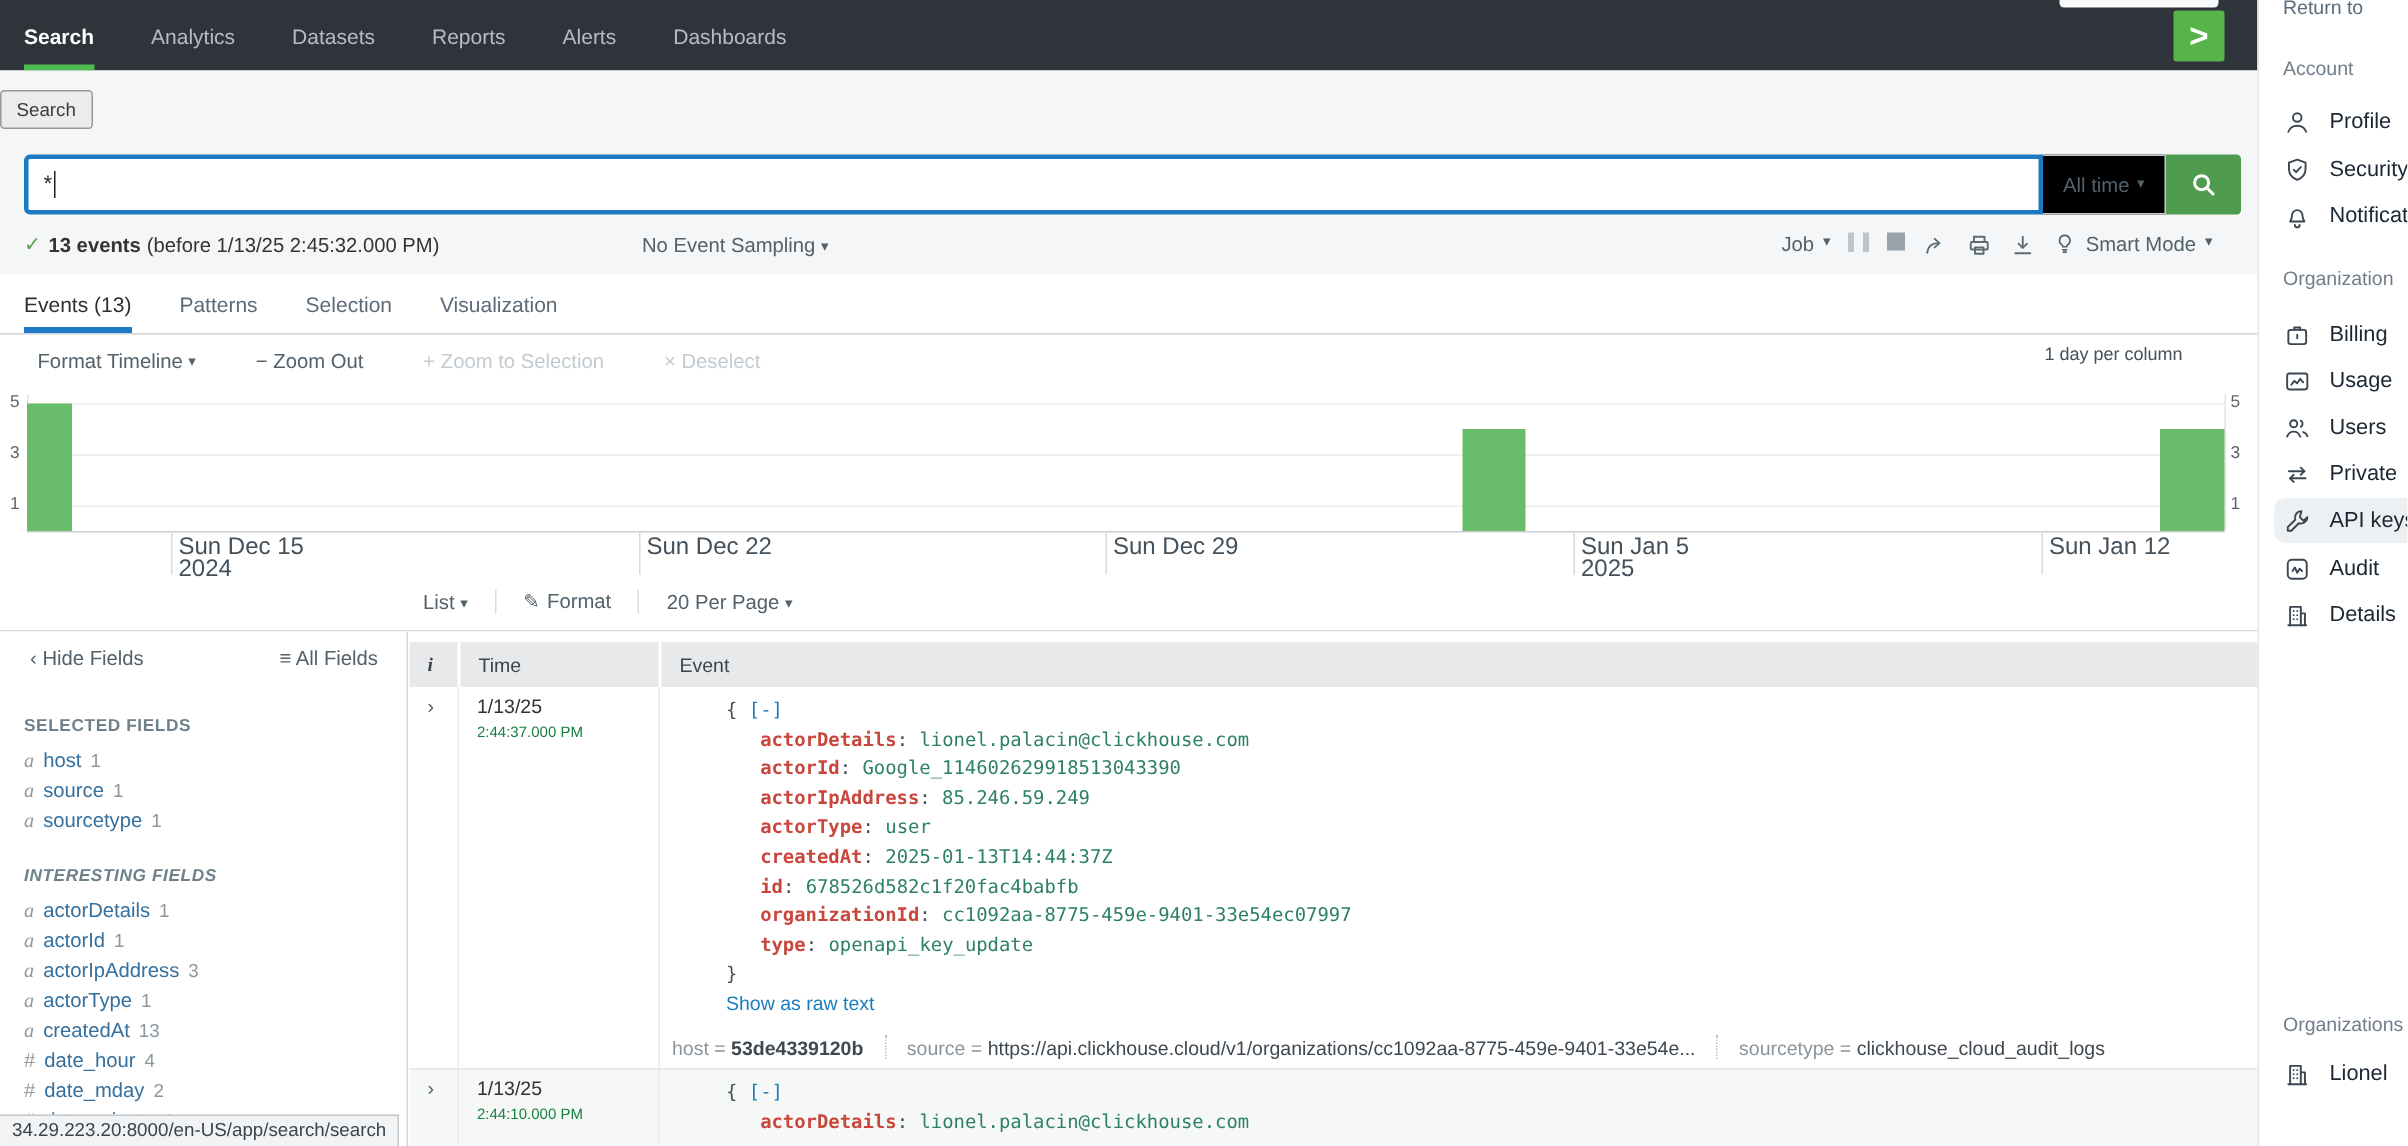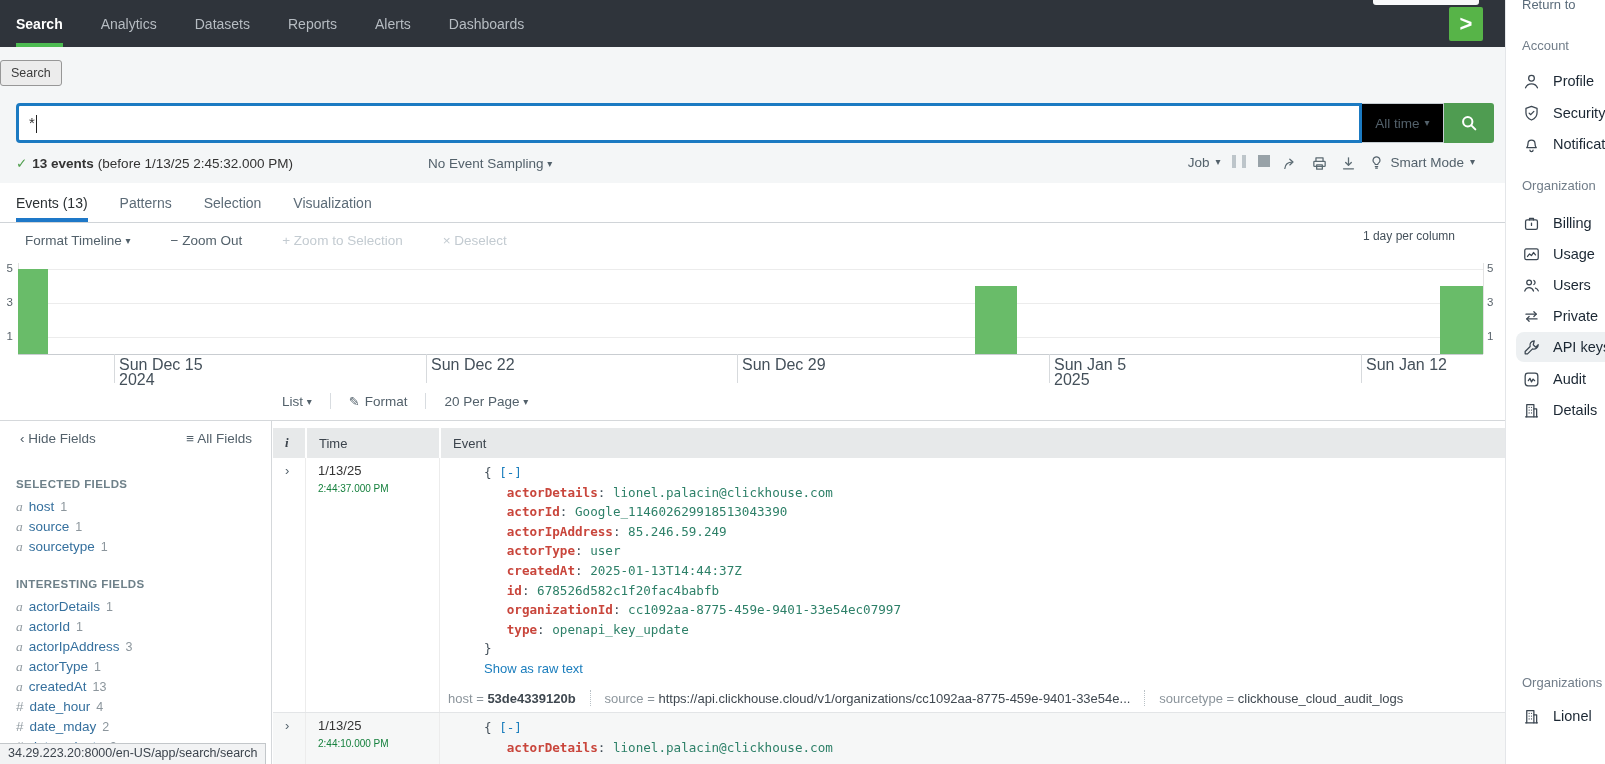--- a/index.html
+++ b/index.html
@@ -277,21 +277,21 @@
     <div class="results">
       <aside class="fields" id="fields">
         <div class="fields-head">
           <span>‹ <span>Hide Fields</span></span>
           <span>≡ <span>All Fields</span></span>
         </div>
       <div class="fsec-title" style="top: 57px;">SELECTED FIELDS</div>
           <div class="field-item" style="top: 78px;"><span class="field-type">a</span><span class="field-name">host</span><span class="field-count">1</span></div>
           <div class="field-item" style="top: 98px;"><span class="field-type">a</span><span class="field-name">source</span><span class="field-count">1</span></div>
           <div class="field-item" style="top: 118px;"><span class="field-type">a</span><span class="field-name">sourcetype</span><span class="field-count">1</span></div>
-          <div class="fsec-title" style="top: 157px;">INTERESTING FIELDS</div>
+          <div class="fsec-title" style="top: 157px; font-style: italic;">INTERESTING FIELDS</div>
           <div class="field-item" style="top: 178px;"><span class="field-type">a</span><span class="field-name">actorDetails</span><span class="field-count">1</span></div>
           <div class="field-item" style="top: 198px;"><span class="field-type">a</span><span class="field-name">actorId</span><span class="field-count">1</span></div>
           <div class="field-item" style="top: 218px;"><span class="field-type">a</span><span class="field-name">actorIpAddress</span><span class="field-count">3</span></div>
           <div class="field-item" style="top: 238px;"><span class="field-type">a</span><span class="field-name">actorType</span><span class="field-count">1</span></div>
           <div class="field-item" style="top: 258px;"><span class="field-type">a</span><span class="field-name">createdAt</span><span class="field-count">13</span></div>
           <div class="field-item" style="top: 278px;"><span class="field-type num">#</span><span class="field-name">date_hour</span><span class="field-count">4</span></div>
           <div class="field-item" style="top: 298px;"><span class="field-type num">#</span><span class="field-name">date_mday</span><span class="field-count">2</span></div>
           <div class="field-item" style="top: 318px;"><span class="field-type num">#</span><span class="field-name">date_minute</span><span class="field-count">2</span></div>
         </aside>
       <section class="events" id="events">

